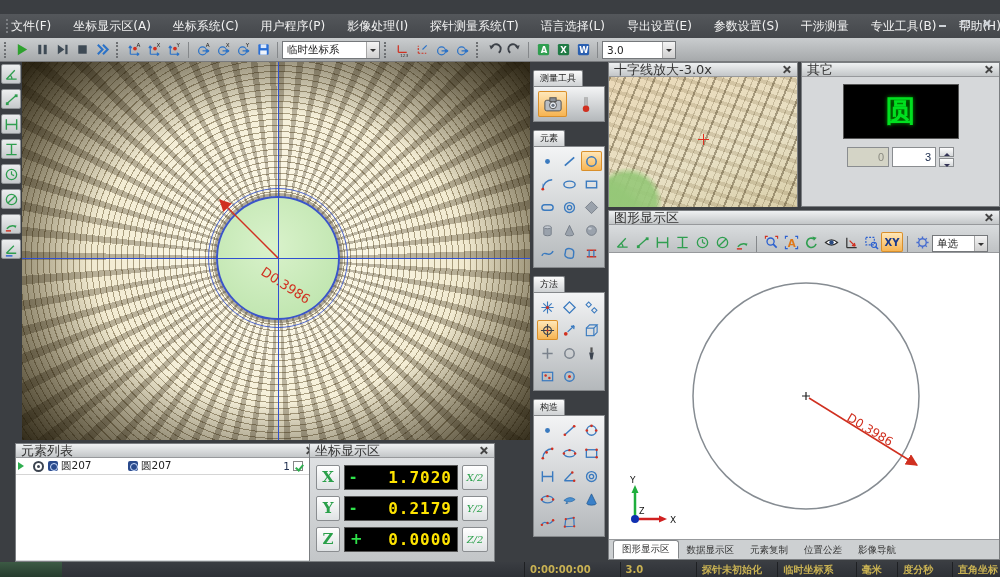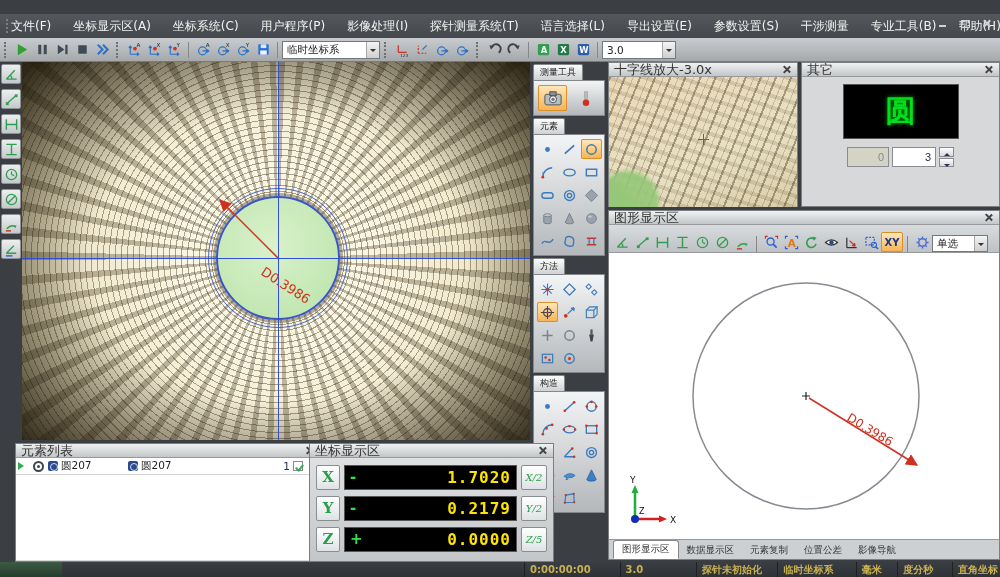--- a/index.html
+++ b/index.html
@@ -60,21 +60,21 @@
   .hole{position:absolute;left:194px;top:134px;width:124px;height:124px;border-radius:50%;
         background:radial-gradient(circle at 45% 40%, #d9f2cb, #b9e2a8);border:2px solid #3b55c8;
         box-shadow:0 0 0 3px rgba(40,30,10,0.35)}
   .ch{position:absolute;background:#3050d0}
   .ch.v{left:256px;top:0;width:1px;height:378px}
   .ch.h{left:0;top:196px;width:508px;height:1px}
   .imgoverlay{position:absolute;left:0;top:0}
 
   
   .midpanel{position:absolute;left:530px;top:62px;width:78px;height:500px;background:#3b3e42;padding:0 0 0 3px}
-  .sectab{display:inline-block;margin-top:2px;background:linear-gradient(#fbfbfb,#cfd2d4);border:1px solid #85888b;
+  .sectab{display:inline-block;margin-top:8px;background:linear-gradient(#fbfbfb,#cfd2d4);border:1px solid #85888b;
           border-bottom:none;border-radius:2px 2px 0 0;font-size:9px;padding:1px 6px;color:#222}
   .secbox{width:72px;background:linear-gradient(180deg,#f3f4f5,#b4b8bb);border:1px solid #85888b;padding:4px 2px;
           display:grid;grid-template-columns:repeat(3,1fr);row-gap:3px;justify-items:center}
   .secbox.two{display:flex;gap:4px;padding:4px}
   .ti{width:21px;height:20px;display:flex;align-items:center;justify-content:center;border-radius:2px;color:#3a7abf}
   .ti svg{width:15px;height:15px}
   .ti.big{width:30px;height:26px}
   .ti.big svg{width:20px;height:20px}
   .ti.gray{color:#7a828c}
   .ti.dark{color:#3c4450}
@@ -147,21 +147,21 @@
   .micon:before{content:"";position:absolute;left:2px;top:2px;width:6px;height:6px;border-radius:50%;
                 border:1.5px solid #cfe0ff}
   .lname{width:52px}
   .lmid{display:flex;align-items:center;margin-left:14px;flex:1}
   .lnum{margin-left:auto;color:#203050}
   .chk{width:10px;height:10px;border:1px solid #888;background:#fff;margin:0 3px;position:relative}
   .chk:before{content:"";position:absolute;left:2.5px;top:0.5px;width:3px;height:6px;border-right:2px solid #2fae4f;
               border-bottom:2px solid #2fae4f;transform:rotate(40deg)}
 
   
-  .coordwin{left:309px;top:443px;width:245px;height:119px;background:linear-gradient(#e2e4e6,#c3c6c8)}
+  .coordwin{left:309px;top:443px;width:186px;height:119px;background:linear-gradient(#e2e4e6,#c3c6c8)}
   .coordbody{padding:6px 6px 0 6px;display:flex;flex-direction:column;gap:5px}
   .crow{display:flex;align-items:center;gap:4px;height:26px}
   .axisbtn{width:24px;height:25px;background:linear-gradient(#ffffff,#dfe2e4);border:1px solid #8a8d90;
            border-radius:2px;font-family:"DejaVu Serif","Liberation Serif",serif;font-size:15px;font-weight:bold;
            color:#2aa04a;display:flex;align-items:center;justify-content:center;padding:0}
   .led{flex:1;height:25px;background:#000;border:1px solid #555;display:flex;align-items:center;padding:0 5px}
   .led .sign{color:#2ee24a;font-weight:bold;font-size:15px;line-height:1}
   .led .val{margin-left:auto;color:#ffe400;font-family:"DejaVu Sans Mono","Liberation Mono",monospace;
             font-weight:bold;font-size:16px;letter-spacing:1px}
   .halfbtn{width:26px;height:25px;background:linear-gradient(#ffffff,#dfe2e4);border:1px solid #8a8d90;
@@ -1112,21 +1112,21 @@
         </div>
         <button class="halfbtn">Y/2</button>
       </div>
 
       <div class="crow">
         <button class="axisbtn">Z</button>
         <div class="led">
           <span class="sign">+</span>
           <span class="val">0.0000</span>
         </div>
-        <button class="halfbtn">Z/5</button>
+        <button class="halfbtn">Z/2</button>
       </div>
     </div>
 </div>
 
 <div class="statusbar">
   <span class="greenled"></span>
   <div class="segs">
 
   <div class="seg">0:00:00:00</div>
       <div class="seg">3.0</div>

